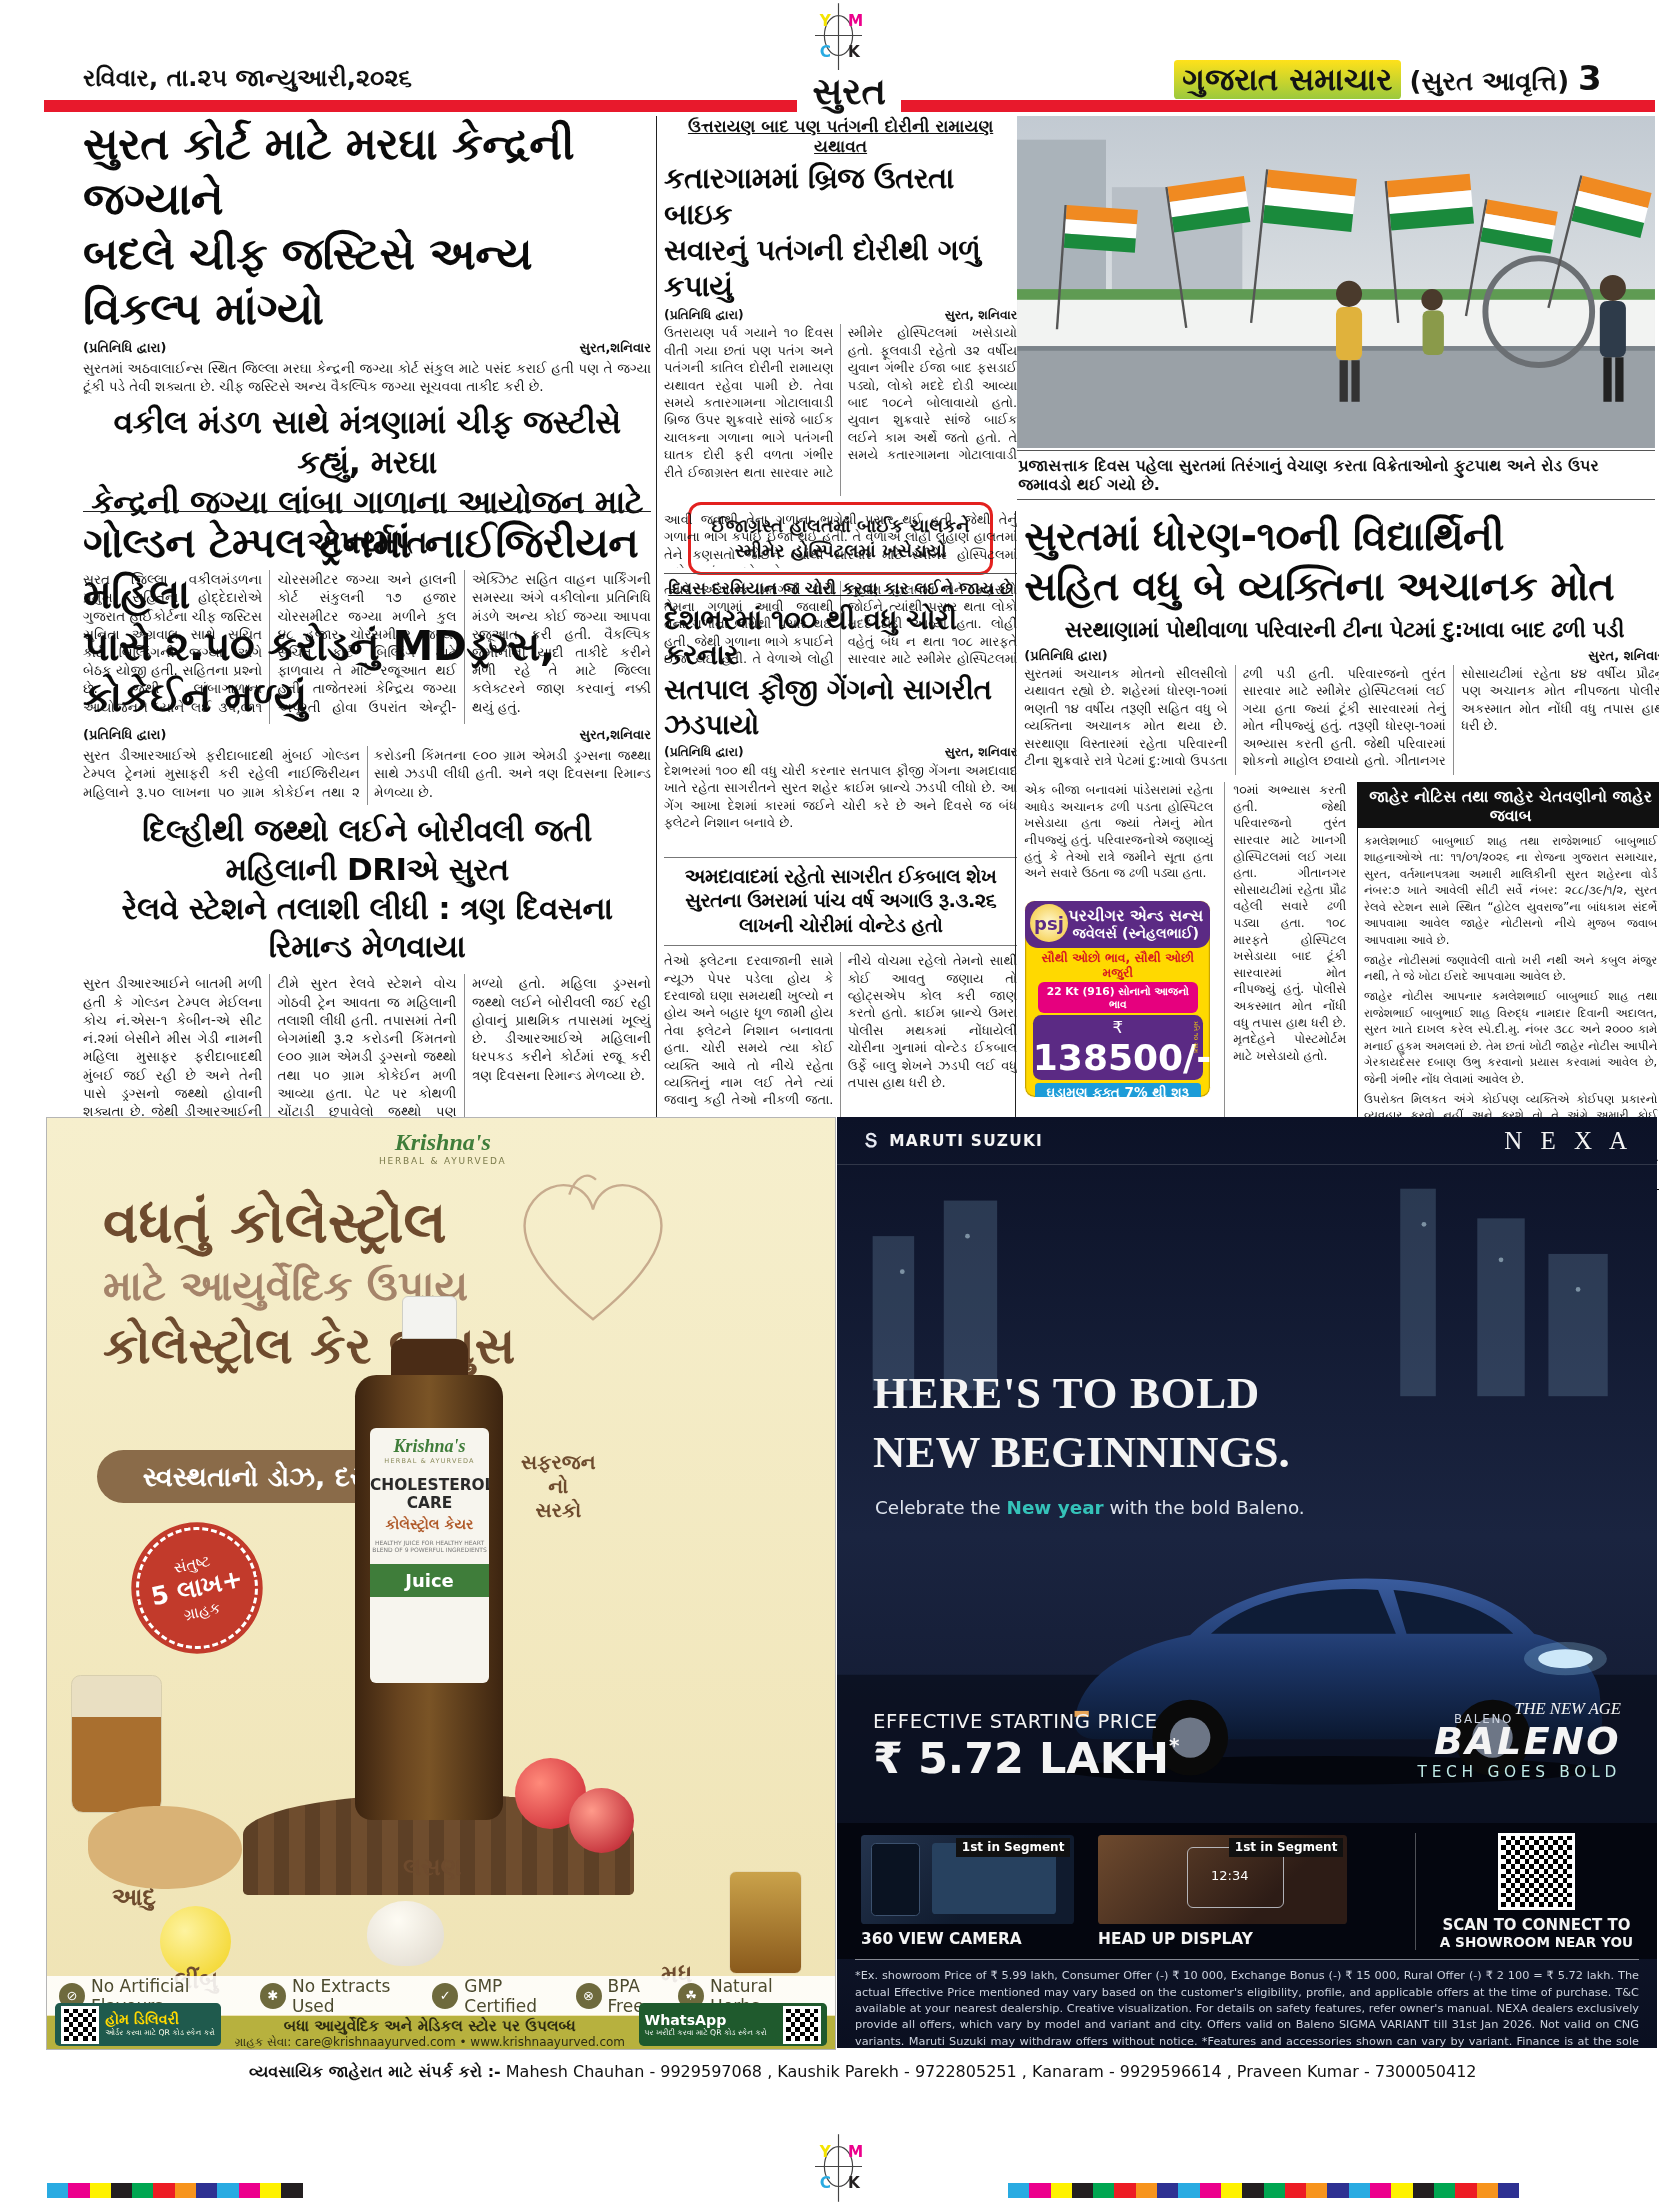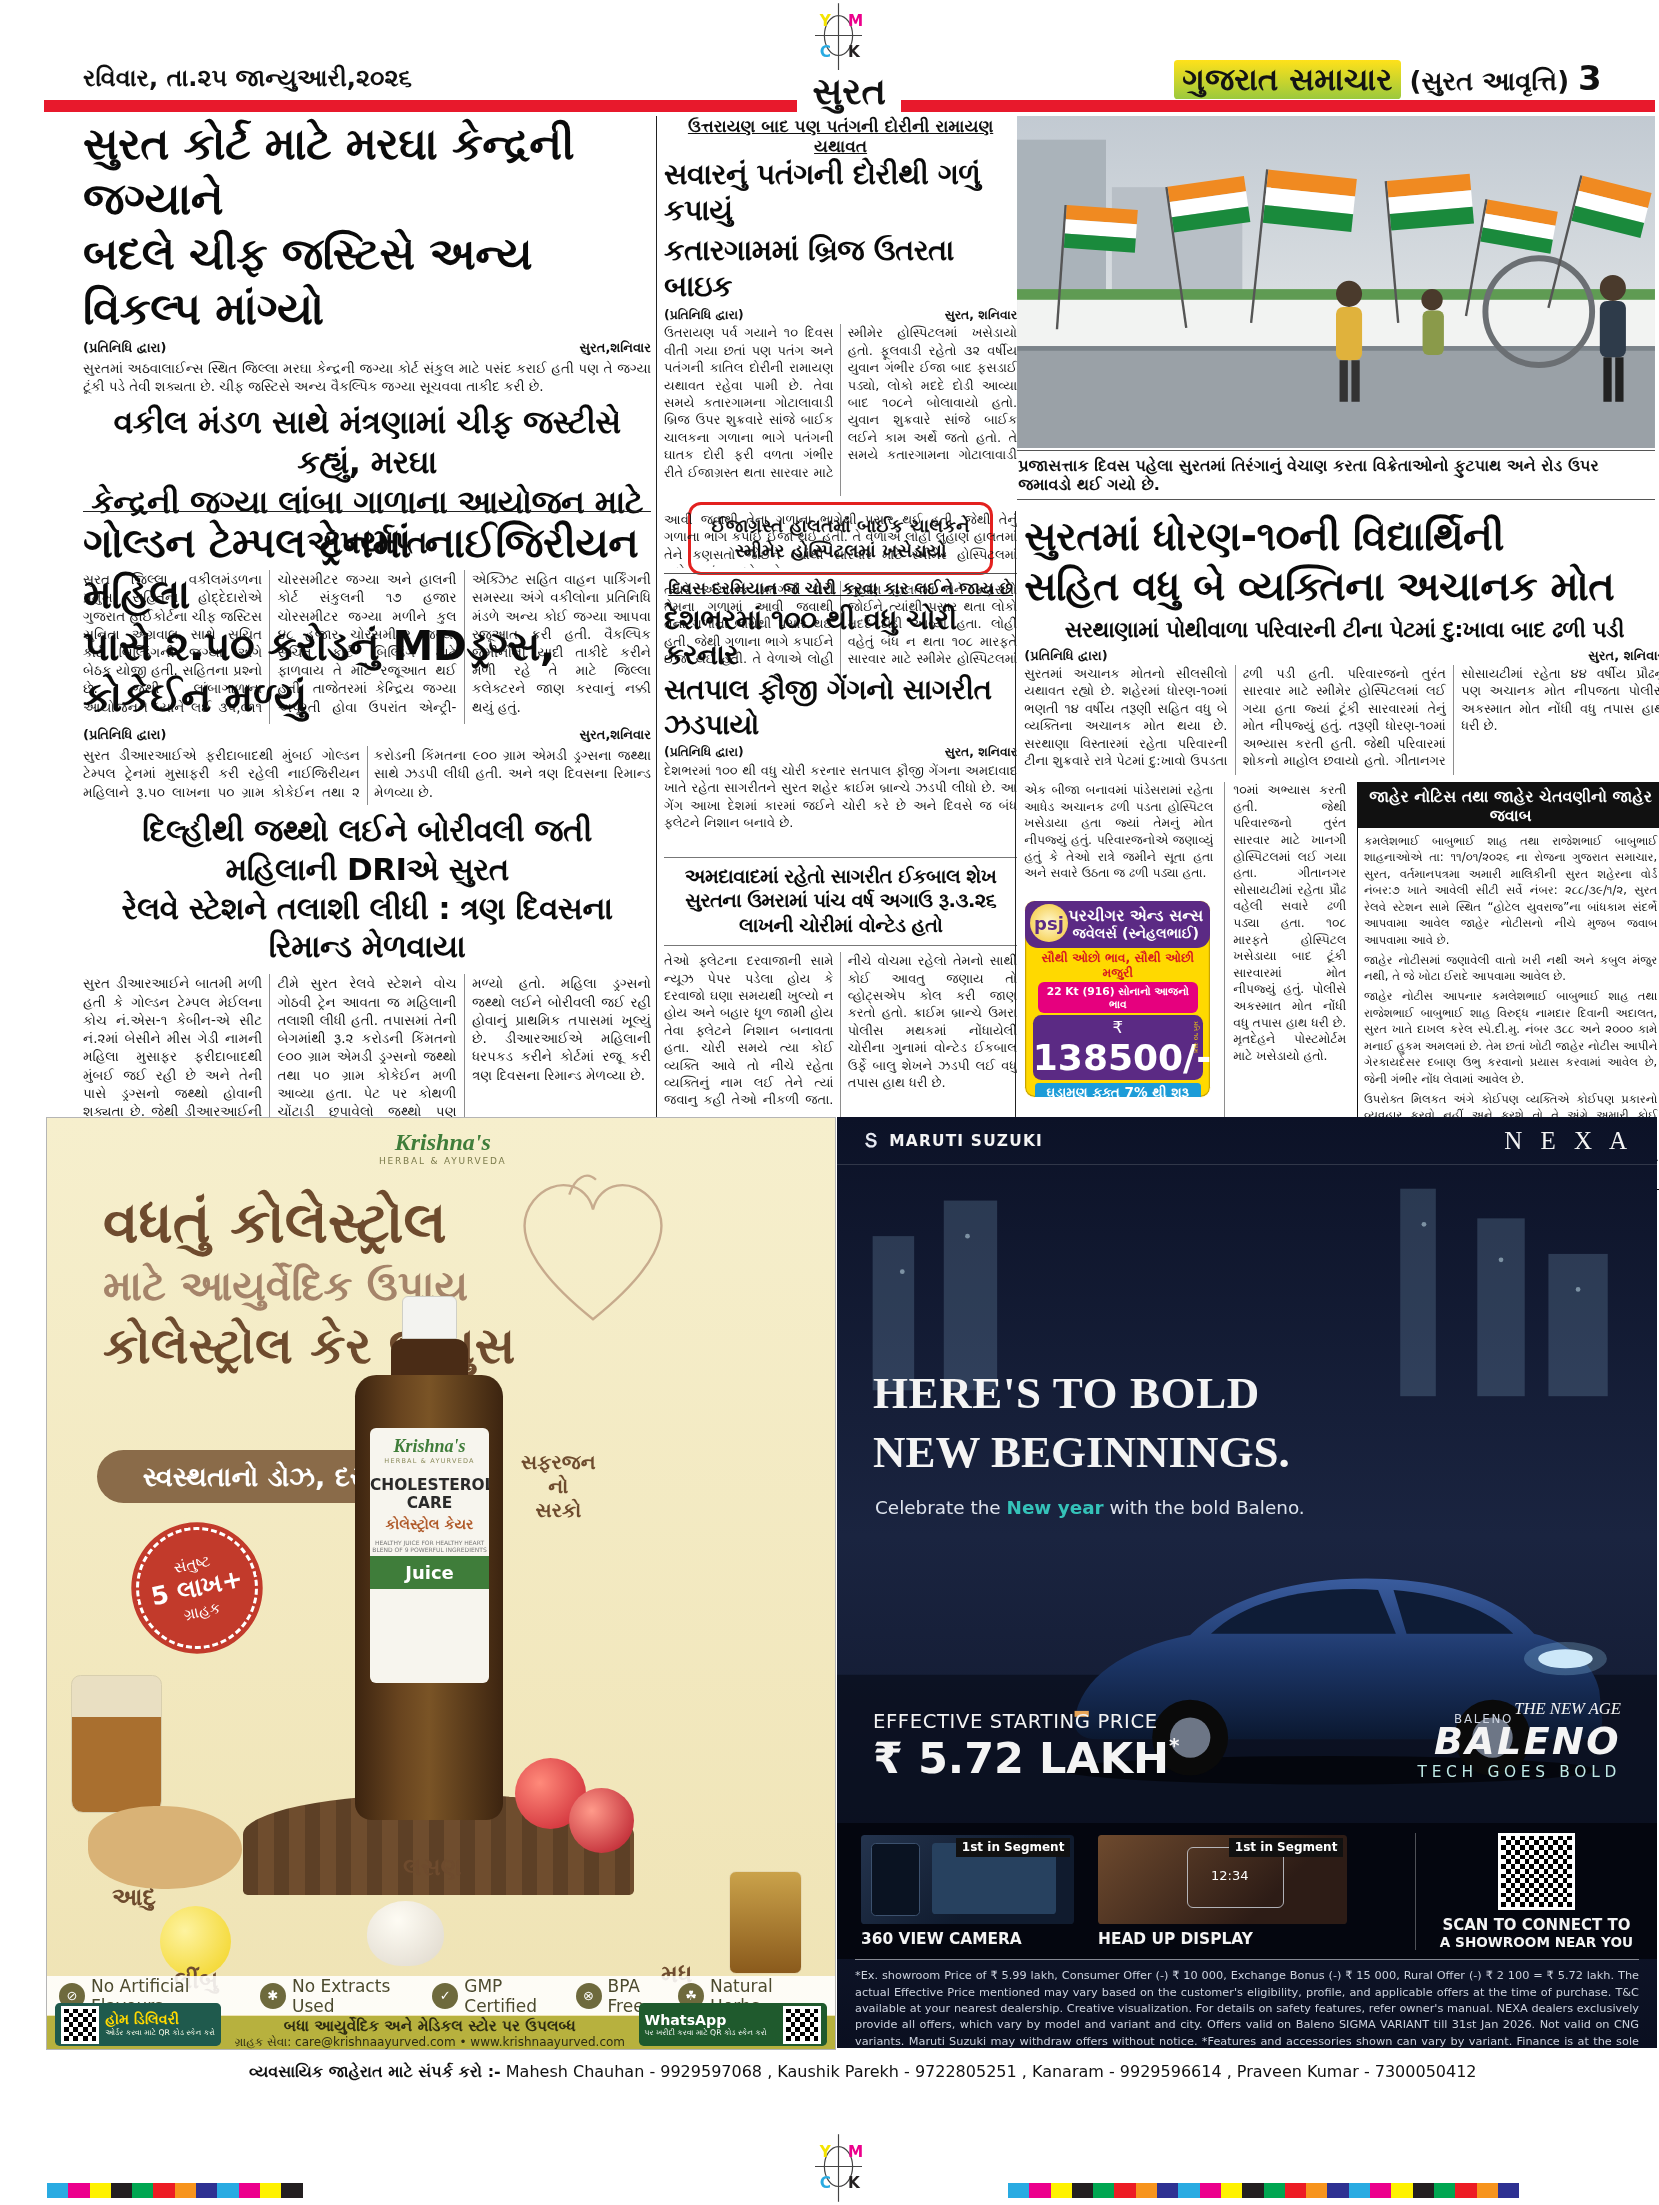--- a/index.html
+++ b/index.html
@@ -75,22 +75,22 @@
       <span>સુરત,શનિવાર</span>
     </div>
     <div class="jtxt" style="height:38px;">સુરતમાં અઠવાલાઈન્સ સ્થિત જિલ્લા મરઘા કેન્દ્રની જગ્યા કોર્ટ સંકુલ માટે પસંદ કરાઈ હતી પણ તે જગ્યા ટૂંકી પડે તેવી શક્યતા છે. ચીફ જસ્ટિસે અન્ય વૈકલ્પિક જગ્યા સૂચવવા તાકીદ કરી છે.</div>
     <div class="hl" style="font-size:32px;text-align:center;margin-top:4.7px;">વકીલ મંડળ સાથે મંત્રણામાં ચીફ જસ્ટીસે કહ્યું, મરઘા</div>
     <div class="hl" style="font-size:32px;text-align:center;">કેન્દ્રની જગ્યા લાંબા ગાળાના આયોજન માટે અપર્યાપ્ત</div>
     <div class="jtxt col3" style="height:154px;margin-top:8.3px;">સુરત જિલ્લા વકીલમંડળના પ્રમુખ સહિતના હોદ્દેદારોએ ગુજરાત હાઈકોર્ટના ચીફ જસ્ટિસ સુનિતા અગ્રવાલ સાથે સુચિત કોર્ટ બિલ્ડિંગની જગ્યા અંગે બેઠક યોજી હતી. સહિતના પ્રશ્નો છે. જેથી લાંબાગાળાના આયોજનને ધ્યાને લઈ ૩૫,૦૧૧ ચોરસમીટર જગ્યા અને હાલની કોર્ટ સંકુલની ૧૭ હજાર ચોરસમીટર જગ્યા મળીને કુલ ૪૮ હજાર ચોરસમીટર જગ્યા સુચિત કોર્ટ બિલ્ડિંગ માટે ફાળવાય તે માટે રજૂઆત થઈ હતી. તાજેતરમાં કેન્દ્રિય જગ્યા અપૂરતી હોવા ઉપરાંત એન્ટ્રી-એક્ઝિટ સહિત વાહન પાર્કિંગની સમસ્યા અંગે વકીલોના પ્રતિનિધિ મંડળે અન્ય કોઈ જગ્યા આપવા રજૂઆત કરી હતી. વૈકલ્પિક જમીનોની યાદી તાકીદે કરીને મળી રહે તે માટે જિલ્લા કલેક્ટરને જાણ કરવાનું નક્કી થયું હતું.</div>
   </div>
 
   <div class="abs vrule" style="left:656px;top:116px;width:353px;padding-left:7.1px;">
     <div class="kicker" style="font-size:17px;">ઉત્તરાયણ બાદ પણ પતંગની દોરીની રામાયણ યથાવત</div>
+    <div class="hl" style="font-size:29px;margin-top:3.6px;">કતારગામમાં બ્રિજ ઉતરતા બાઇક</div>
     <div class="hl" style="font-size:29px;">સવારનું પતંગની દોરીથી ગળું કપાયું</div>
-    <div class="hl" style="font-size:29px;margin-top:3.6px;">કતારગામમાં બ્રિજ ઉતરતા બાઇક</div>
     <div style="display:flex;justify-content:space-between;font-size:12.4px;font-weight:700;margin:2.4px 0;">
       <span>(પ્રતિનિધિ દ્વારા)</span>
       <span>સુરત, શનિવાર</span>
     </div>
     <div class="jtxt col2" style="height:172px;font-size:13px;">ઉતરાયણ પર્વ ગયાને ૧૦ દિવસ વીતી ગયા છતાં પણ પતંગ અને પતંગની કાતિલ દોરીની રામાયણ યથાવત રહેવા પામી છે. તેવા સમયે કતારગામના ગોટાલાવાડી બ્રિજ ઉપર શુક્રવારે સાંજે બાઈક ચાલકના ગળાના ભાગે પતંગની ઘાતક દોરી ફરી વળતા ગંભીર રીતે ઈજાગ્રસ્ત થતા સારવાર માટે સ્મીમેર હોસ્પિટલમાં ખસેડાયો હતો. ફૂલવાડી રહેતો ૩૨ વર્ષીય યુવાન ગંભીર ઈજા બાદ ફસડાઈ પડ્યો, લોકો મદદે દોડી આવ્યા બાદ ૧૦૮ને બોલાવાયો હતો. યુવાન શુક્રવારે સાંજે બાઈક લઈને કામ અર્થે જતો હતો. તે સમયે કતારગામના ગોટાલાવાડી બ્રિજ પરથી તે પસાર થઈ રહ્યા હતા.</div>
     <div class="redbox" style="margin:6px 24px;">ઈજાગ્રસ્ત હાલતમાં બાઈક ચાલકને સ્મીમેર હોસ્પિટલમાં ખસેડાયો</div>
     <div class="jtxt col2" style="height:100px;font-size:13px;margin-top:4.7px;">ત્યારે અચાનક પતંગની દોરી તેમના ગળામાં આવી જવાથી તેના ગળાના ભાગેથી પસાર થઈ હતી. જેથી ગળાના ભાગે કપાઈને ઈજા થઈ હતી. તે વેળાએ લોહી લુહાણ હાલતમાં તેને કણસતો જોઈને ત્યાંથી પસાર થતા લોકો મદદે દોડી આવ્યા હતા. લોહી વહેતું બંધ ન થતા ૧૦૮ મારફતે સારવાર માટે સ્મીમેર હોસ્પિટલમાં ખસેડવામાં આવ્યો હતો. સારવાર બાદ સ્મીમેર હોસ્પિટલમાં ગળાના ભાગમાં ટાંકા લેવામાં આવ્યા હતા. તેને વધુ સારવાર માટે ખસેડવામાં આવ્યો હતો. ફરજ પરની પોલીસે વધુ તપાસ હાથ ધરી છે.</div>
   </div>
 
   <div class="abs" style="left:1017px;top:116px;width:638px;">
@@ -297,21 +297,21 @@
       <div style="width:77px;height:36px;background:#4a2c16;margin:0 auto;border-radius:12px 12px 0 0;"></div>
       <div style="width:148px;height:445px;background:linear-gradient(90deg,#3c2410,#68441f 30%,#7a5426 50%,#3c2410);border-radius:21.3px 21.3px 16.6px 16.6px;position:relative;">
         <div style="position:absolute;left:15px;top:53px;width:119px;height:255px;background:#f7f5ee;border-radius:6px;text-align:center;overflow:hidden;">
           <div style="color:#3f7d3a;font-size:18px;font-weight:700;font-family:'Liberation Serif',serif;font-style:italic;margin-top:8.3px;">Krishna's</div>
           <div style="color:#8a8a5a;font-size:6.5px;letter-spacing:1.2px;">HERBAL &amp; AYURVEDA</div>
           <div style="color:#2a2a2a;font-size:15.4px;font-weight:700;margin-top:10.7px;">CHOLESTEROL</div>
           <div style="color:#2a2a2a;font-size:15.4px;font-weight:700;">CARE</div>
           <div style="color:#b05a2a;font-size:14.2px;font-weight:700;margin-top:3.6px;">કોલેસ્ટ્રોલ કેયર</div>
           <div style="color:#777;font-size:6px;margin-top:6px;">HEALTHY JUICE FOR HEALTHY HEART</div>
           <div style="color:#777;font-size:6px;">BLEND OF 9 POWERFUL INGREDIENTS</div>
-          <div style="background:#3f7d3a;color:#fff;font-size:18px;font-weight:700;margin-top:3px;padding:6px 0;">Juice</div>
+          <div style="background:#3f7d3a;color:#fff;font-size:18px;font-weight:700;margin-top:11px;padding:6px 0;">Juice</div>
         </div>
       </div>
     </div>
 
     <div class="abs" style="left:24px;top:557px;width:89px;height:136px;border-radius:9.5px 9.5px 12px 12px;background:linear-gradient(180deg,#e9dfc2 0 30%,#a96f2f 30%);border:1.2px solid #d8cfae;"></div>
     <div class="abs" style="left:41px;top:688px;width:154px;height:83px;border-radius:45% 55% 50% 50%;background:#d9b276;"></div>
     <div class="abs" style="left:113px;top:788px;width:71px;height:71px;border-radius:50%;background:radial-gradient(circle at 35% 35%,#fdf3a0,#f2d21c);"></div>
     <div class="abs" style="left:320px;top:783px;width:77px;height:65px;border-radius:50% 50% 45% 45%;background:radial-gradient(circle at 40% 30%,#fefcf4,#ded7cb);"></div>
     <div class="abs" style="left:468px;top:640px;width:71px;height:71px;border-radius:50%;background:radial-gradient(circle at 35% 35%,#ff8a7a,#c81f2e);"></div>
     <div class="abs" style="left:522px;top:670px;width:65px;height:65px;border-radius:50%;background:radial-gradient(circle at 35% 35%,#ff9a8a,#b31324);"></div>

